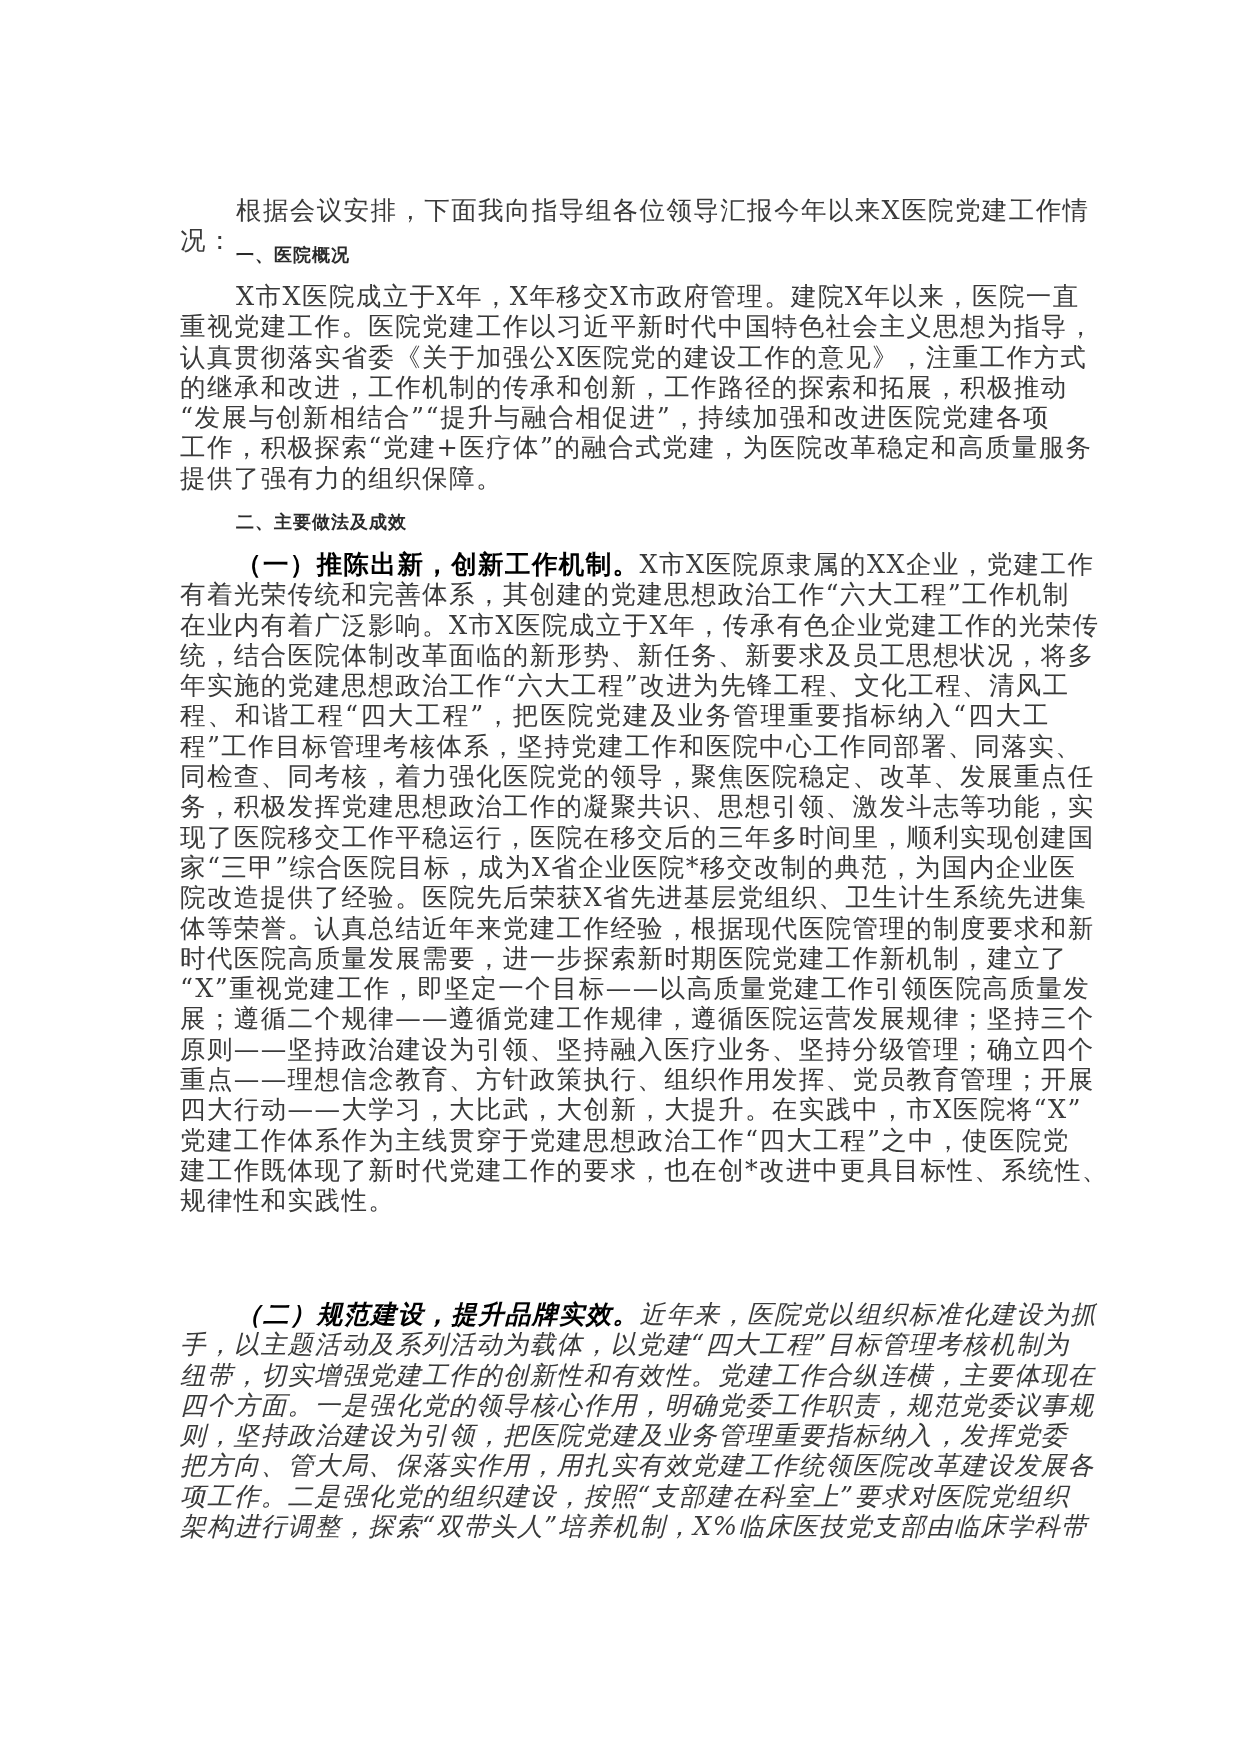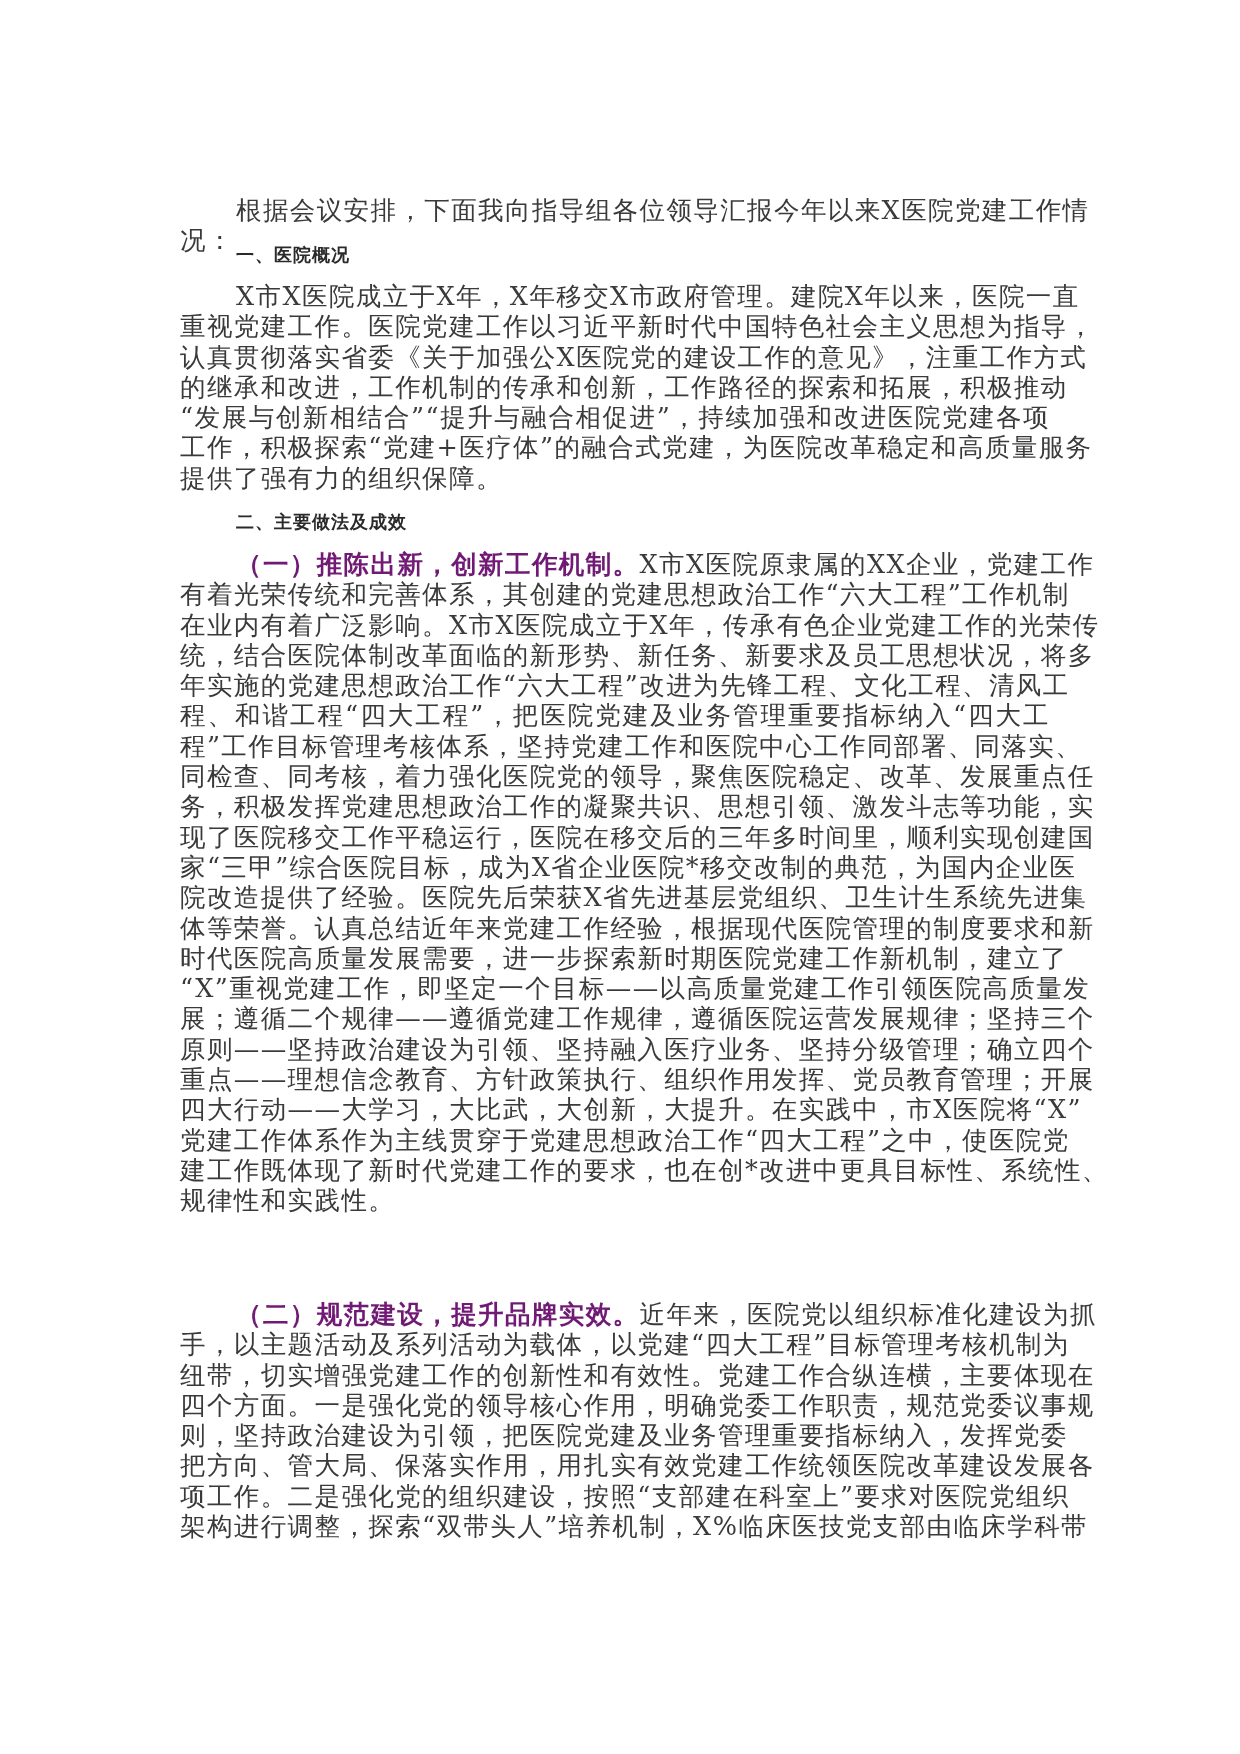--- a/index.html
+++ b/index.html
@@ -6,21 +6,21 @@
   body { width: 1240px; height: 1754px; position: relative; overflow: hidden;
          font-family: "DejaVu Serif", "Liberation Serif", serif; color: #3a3a3a; }
   .page { position: absolute; left: 180px; top: 0; width: 870px; }
   .para { position: absolute; left: 0; width: 870px; }
   .line { display: block; height: 30.3px; line-height: 30.3px; font-size: 25.5px;
           white-space: nowrap; letter-spacing: 1.4px; text-align: justify; text-align-last: justify; }
   .line.last { text-align-last: left; }
   .indent { padding-left: 56px; }
   .heading { font-weight: bold; font-size: 18px; line-height: 30px; color: #2a2a2a;
              position: absolute; left: 56px; white-space: nowrap; letter-spacing: 1px; }
-  .lead { font-weight: bold; color: #701a75; }
+  .lead { font-weight: bold; color: #000000; }
 </style>
 </head>
 <body>
 
 <div class="page">
 
   <div class="para" style="top:163px;margin-top:32px;">
     <span class="line indent">根据会议安排，下面我向指导组各位领导汇报今年以来X医院党建工作情</span>
     <span class="line last">况：</span>
   </div>
@@ -57,21 +57,21 @@
     <span class="line">“X”重视党建工作，即坚定一个目标——以高质量党建工作引领医院高质量发</span>
     <span class="line">展；遵循二个规律——遵循党建工作规律，遵循医院运营发展规律；坚持三个</span>
     <span class="line">原则——坚持政治建设为引领、坚持融入医疗业务、坚持分级管理；确立四个</span>
     <span class="line">重点——理想信念教育、方针政策执行、组织作用发挥、党员教育管理；开展</span>
     <span class="line">四大行动——大学习，大比武，大创新，大提升。在实践中，市X医院将“X”</span>
     <span class="line">党建工作体系作为主线贯穿于党建思想政治工作“四大工程”之中，使医院党</span>
     <span class="line">建工作既体现了新时代党建工作的要求，也在创*改进中更具目标性、系统性、</span>
     <span class="line last">规律性和实践性。</span>
   </div>
 
-  <div class="para" style="top:1299px;">
+  <div class="para" style="top:1299px;font-style:italic;">
     <span class="line indent"><span class="lead">（二）规范建设，提升品牌实效。</span><span>近年来，医院党以组织标准化建设为抓</span></span>
     <span class="line">手，以主题活动及系列活动为载体，以党建“四大工程”目标管理考核机制为</span>
     <span class="line">纽带，切实增强党建工作的创新性和有效性。党建工作合纵连横，主要体现在</span>
     <span class="line">四个方面。一是强化党的领导核心作用，明确党委工作职责，规范党委议事规</span>
     <span class="line">则，坚持政治建设为引领，把医院党建及业务管理重要指标纳入，发挥党委</span>
     <span class="line">把方向、管大局、保落实作用，用扎实有效党建工作统领医院改革建设发展各</span>
     <span class="line">项工作。二是强化党的组织建设，按照“支部建在科室上”要求对医院党组织</span>
     <span class="line">架构进行调整，探索“双带头人”培养机制，X%临床医技党支部由临床学科带</span>
   </div>
 

